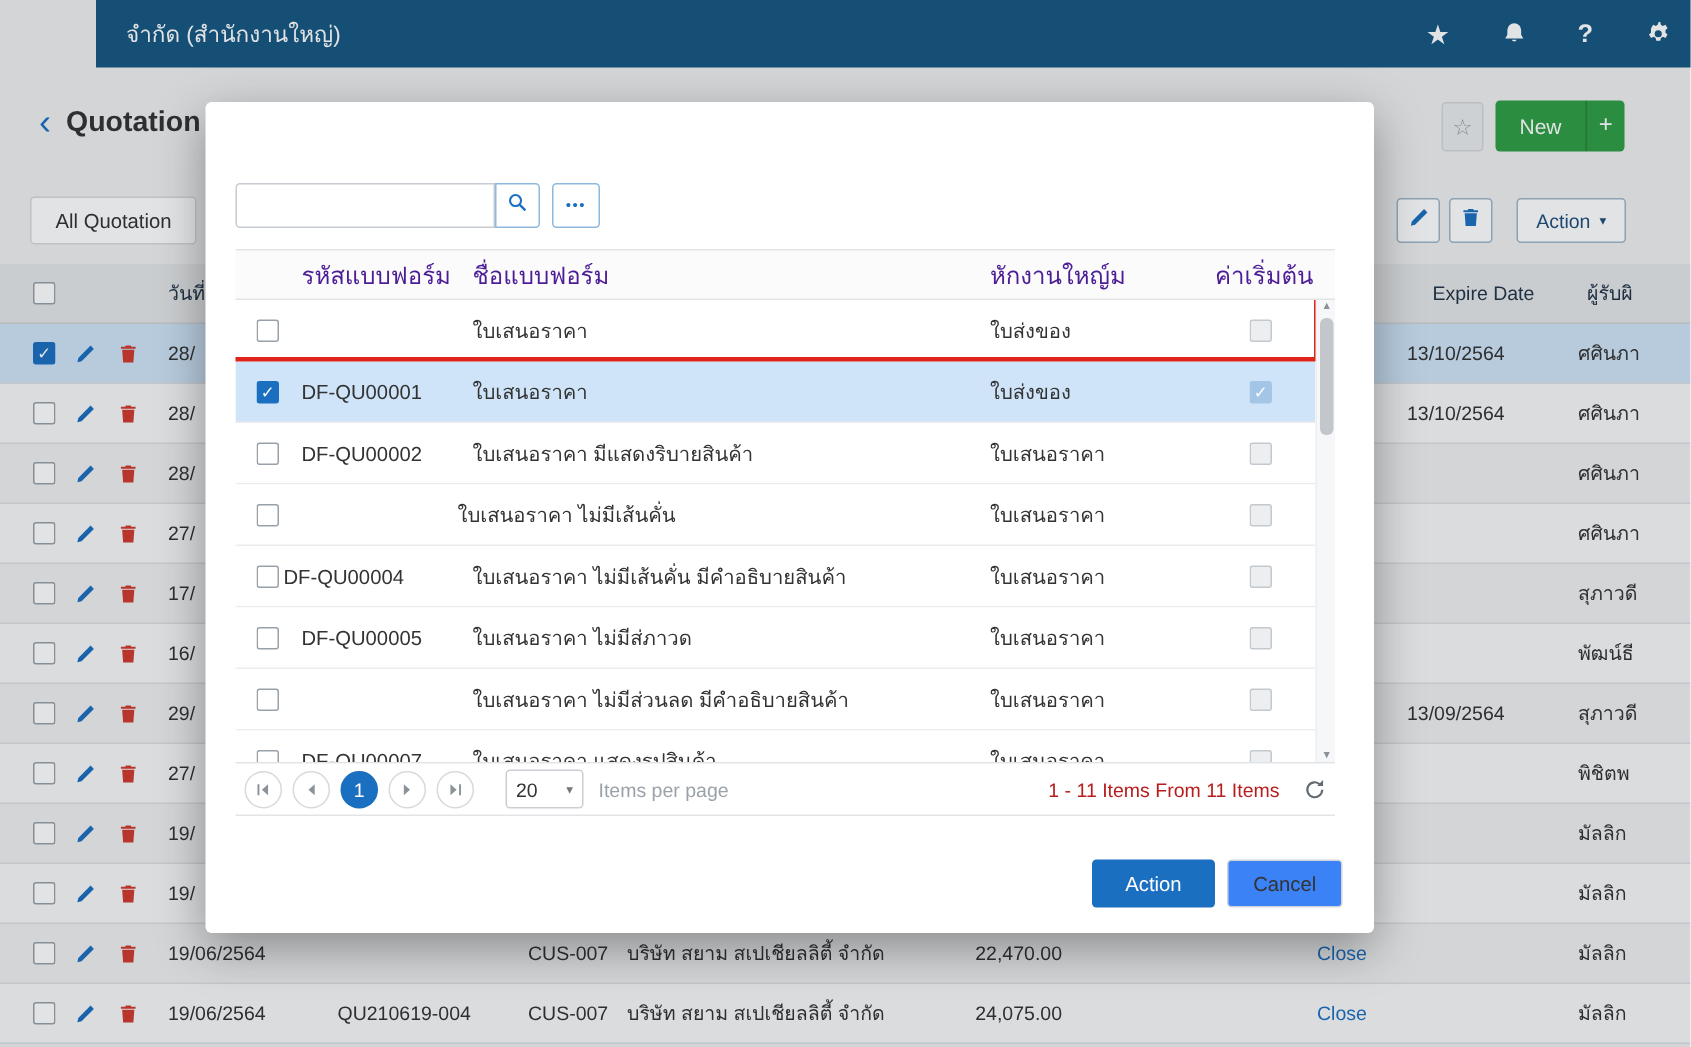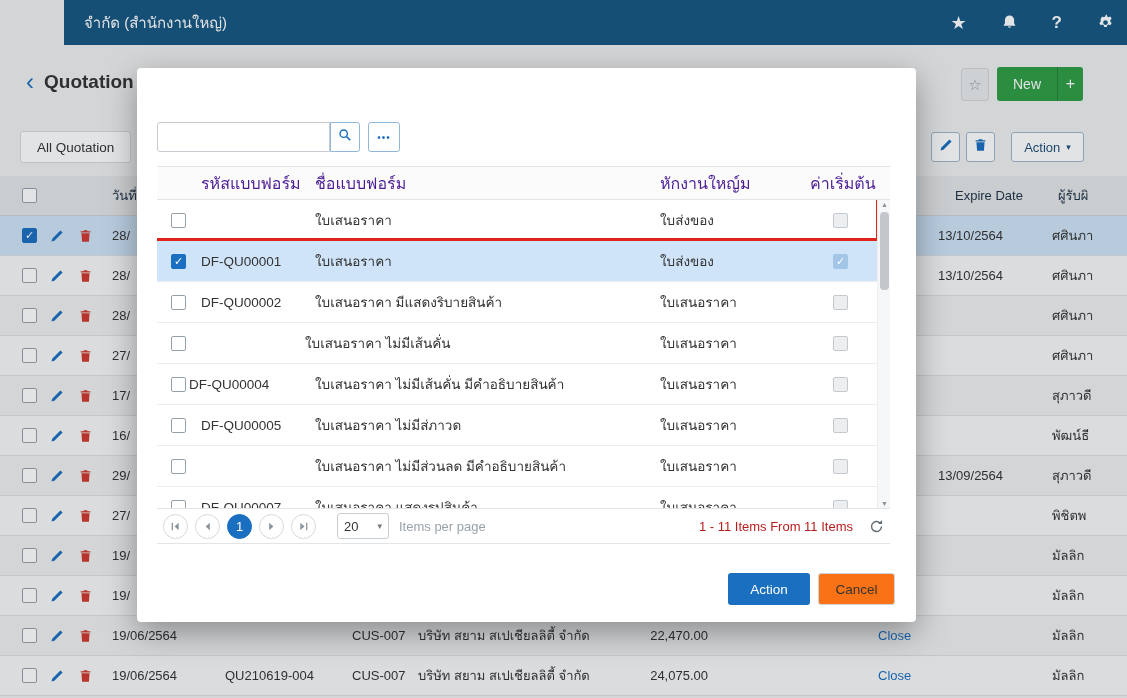--- a/index.html
+++ b/index.html
@@ -114,21 +114,21 @@
                align-items:center; justify-content:space-between; padding:0 6px; font-size:13px;
                margin:0 10px 0 14px; cursor:pointer; flex:none; }
   .pg-select .caret { color:#777; }
   .pg-label { color:#9aa2a9; font-size:13px; }
   .pg-range { margin-left:auto; color:#b91c1c; font-size:13px; padding-right:16px; }
   .pg-refresh { display:flex; align-items:center; cursor:pointer; }
 
   .m-footer { position:absolute; right:21px; top:505px; display:flex; gap:8px; }
   .btn-select { min-width:82px; height:32px; background:#1b6fc0; color:#fff; border:none;
                 border-radius:3px; font-size:13.5px; font-family:inherit; cursor:pointer; }
-  .btn-cancel { min-width:77px; height:32px; background:#f97316; color:#333; border:1px solid #cfd4d9;
+  .btn-cancel { min-width:77px; height:32px; background:#3b82f6; color:#333; border:1px solid #cfd4d9;
                 border-radius:3px; font-size:13.5px; font-family:inherit; cursor:pointer; }
 </style>
 </head>
 <body>
 
 <div class="topbar">
   <span class="tb-company">จำกัด (สำนักงานใหญ่)</span>
   <div class="tb-right">
     <span class="tb-ic">★</span>
     <span class="tb-ic">

